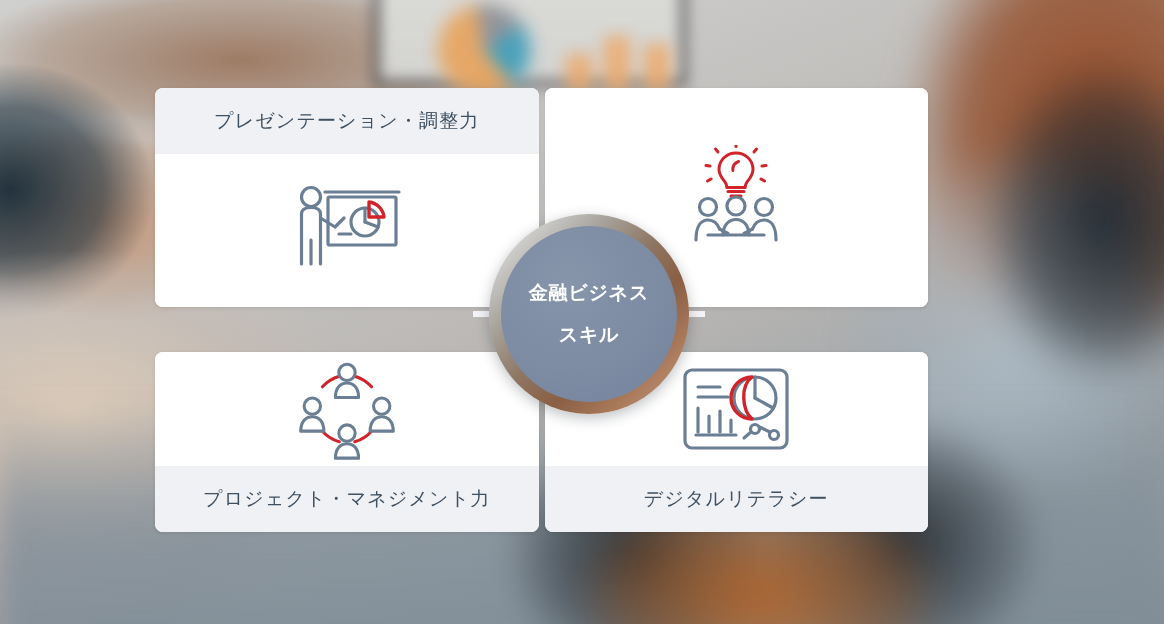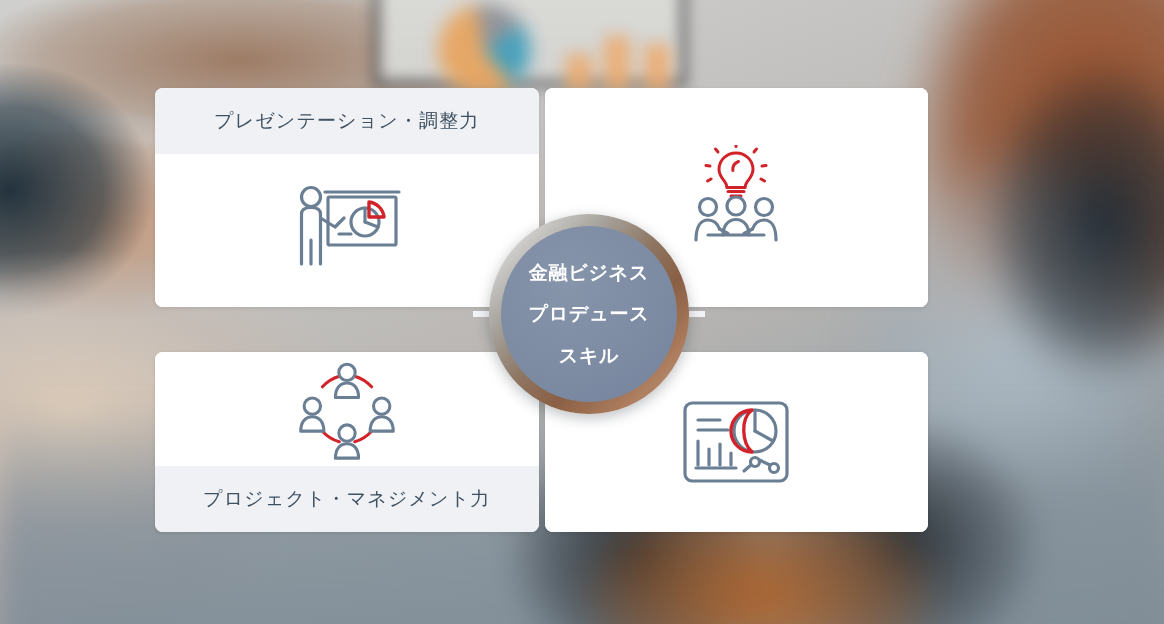--- a/index.html
+++ b/index.html
@@ -307,20 +307,21 @@
             <path d="M84 78 C84 68 89.3 63 96 63 C102.7 63 108 68 108 78 Z"></path>
 
             <circle cx="60" cy="80" r="8.5"></circle>
             <path d="M48 106 C48 96 53.3 91 60 91 C66.7 91 72 96 72 106 Z"></path>
           </g>
         </svg>
       </div>
     </div>
 
     <div class="card label-bottom">
+      <div class="card-label">デジタルリテラシー</div>
       <div class="card-body">
         <svg class="icon-wrap" viewBox="0 0 120 106">
           <g fill="none" stroke="#6b7f94" stroke-width="3.2" stroke-linecap="round" stroke-linejoin="round">
 
             <rect x="9" y="14" width="102" height="78" rx="7"></rect>
 
             <line x1="22" y1="31" x2="44" y2="31"></line>
             <line x1="22" y1="41" x2="52" y2="41"></line>
 
             <line x1="22" y1="52" x2="22" y2="76"></line>
@@ -342,18 +343,17 @@
           <path d="M76 21 A21 21 0 0 0 76 63 C66 54 64 30 76 21 Z" fill="none" stroke="#d2232a" stroke-width="3.4" stroke-linejoin="round"></path>
         </svg>
       </div>
     </div>
 
   </div>
 
   <div class="medallion">
     <div class="medallion-inner">
       <span>金融ビジネス</span>
-      <span>プロデュース</span>
       <span>スキル</span>
     </div>
   </div>
 
 </div>
 
 </body></html>

